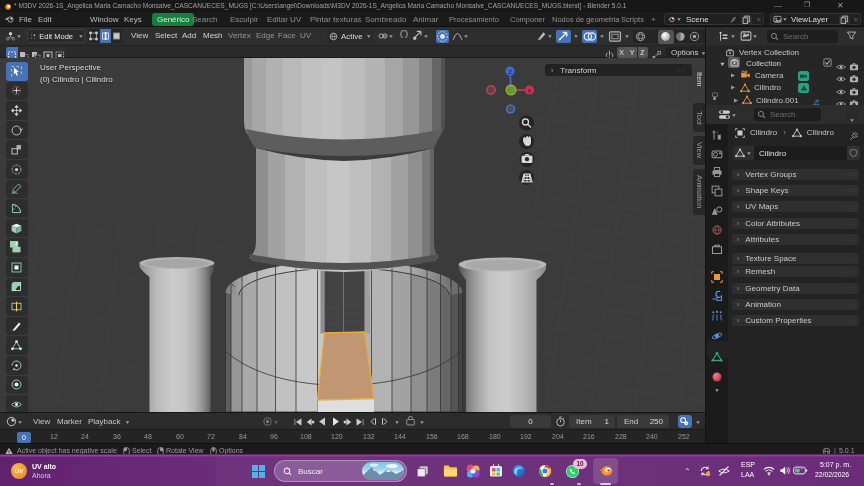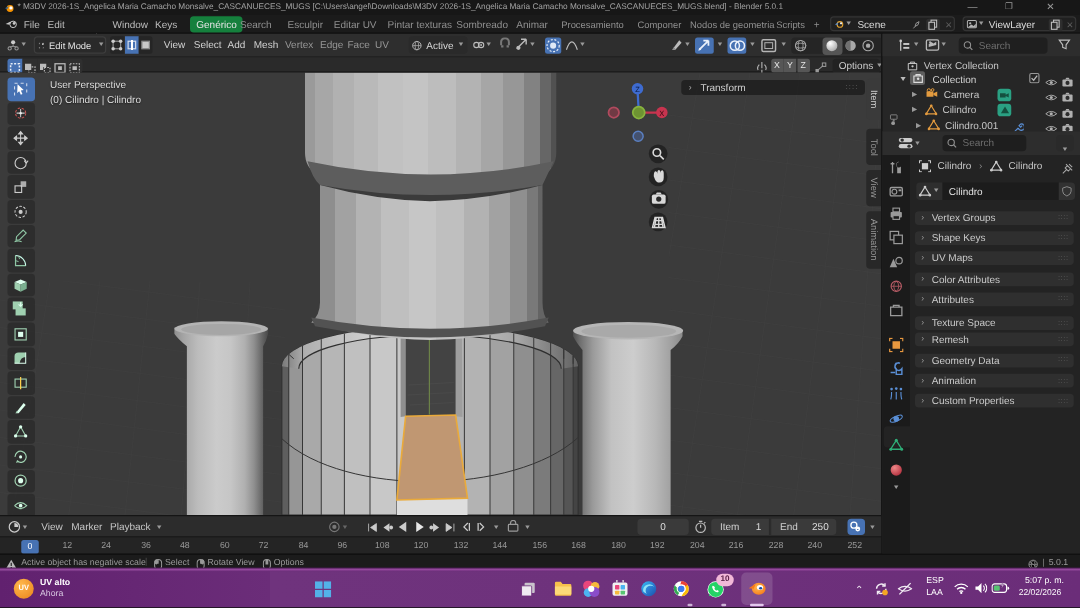--- a/index.html
+++ b/index.html
@@ -1066,20 +1066,35 @@
   <div class="abs" style="left:0;top:-2px;width:864px;height:2.5px;background:linear-gradient(180deg,#45184e,#964a9e 55%,#6b2d79)"></div>
   <div class="abs" style="left:11px;top:7px;width:16px;height:16px;border-radius:50%;background:radial-gradient(circle at 35% 30%,#ffb84d,#e8821a);color:#fff;font-size:6px;font-weight:bold;text-align:center;line-height:16px">UV</div>
   <div class="abs" style="left:32px;top:7px;color:#fff;font-size:7px;font-weight:bold">UV alto</div>
   <div class="abs" style="left:32px;top:16px;color:#d9c9e2;font-size:7px">Ahora</div>
   <svg class="abs" style="left:252px;top:9px" width="13" height="13" viewBox="0 0 16 16">
       <rect x="0" y="0" width="7.4" height="7.4" fill="#53b1e8"></rect>
       <rect x="8.6" y="0" width="7.4" height="7.4" fill="#53b1e8"></rect>
       <rect x="0" y="8.6" width="7.4" height="7.4" fill="#53b1e8"></rect>
       <rect x="8.6" y="8.6" width="7.4" height="7.4" fill="#53b1e8"></rect>
     </svg>
+  <div class="abs row" style="left:274px;top:4px;width:133px;height:22px;background:#8a5c99;border:1px solid rgba(255,255,255,.3);border-radius:11px">
+    <svg style="margin-left:8px" width="9" height="9" viewBox="0 0 16 16">
+        <circle cx="7" cy="7" r="5" fill="none" stroke="#f0e8f4" stroke-width="1.8"></circle>
+        <path d="M10.5,10.5 L14.5,14.5" stroke="#f0e8f4" stroke-width="1.8"></path>
+      </svg>
+    <span style="margin-left:6px;color:#f2ecf5;font-size:8px">Buscar</span>
+    <span style="margin-left:auto;margin-right:2px;width:42px;height:18px;border-radius:9px;overflow:hidden;position:relative;display:inline-block;background:linear-gradient(180deg,#7ec3e8 0%,#a8d8ef 45%,#e8f0f4 60%,#8fa8b8 100%)">
+      <svg class="abs" style="left:0;top:0" width="42" height="18" viewBox="0 0 42 18">
+          <path d="M0,14 L10,5 L18,13 L26,7 L34,12 L42,8 V18 H0 Z" fill="#6b8fa8"></path>
+          <path d="M10,5 L14,9 L12,9 Z M26,7 L29,10 L24,10 Z" fill="#e8f2f8"></path>
+          <ellipse cx="30" cy="4" rx="6" ry="2" fill="#fff" opacity=".85"></ellipse>
+          <ellipse cx="12" cy="3" rx="4" ry="1.5" fill="#fff" opacity=".7"></ellipse>
+        </svg>
+    </span>
+  </div>
   <svg class="abs" style="left:416px;top:9px" width="13" height="13" viewBox="0 0 16 16">
       <rect x="4.5" y="1.5" width="10" height="10" rx="1" fill="#c9c3cc"></rect>
       <rect x="1.5" y="4.5" width="10" height="10" rx="1" fill="#efeaf1" stroke="#6b2d79" stroke-width=".8"></rect>
     </svg>
   <svg class="abs" style="left:443px;top:8px" width="15" height="14" viewBox="0 0 32 28">
       <path d="M2,4 a2,2 0 0 1 2,-2 h8 l3,4 h13 a2,2 0 0 1 2,2 v16 a2,2 0 0 1 -2,2 h-24 a2,2 0 0 1 -2,-2 Z" fill="#f8c04c"></path>
       <path d="M2,10 h28 v12 a2,2 0 0 1 -2,2 h-24 a2,2 0 0 1 -2,-2 Z" fill="#fdd978"></path>
     </svg>
   <svg class="abs" style="left:466px;top:8px" width="14" height="14" viewBox="0 0 28 28">
       <circle cx="9" cy="9" r="8" fill="#e8467c"></circle>

